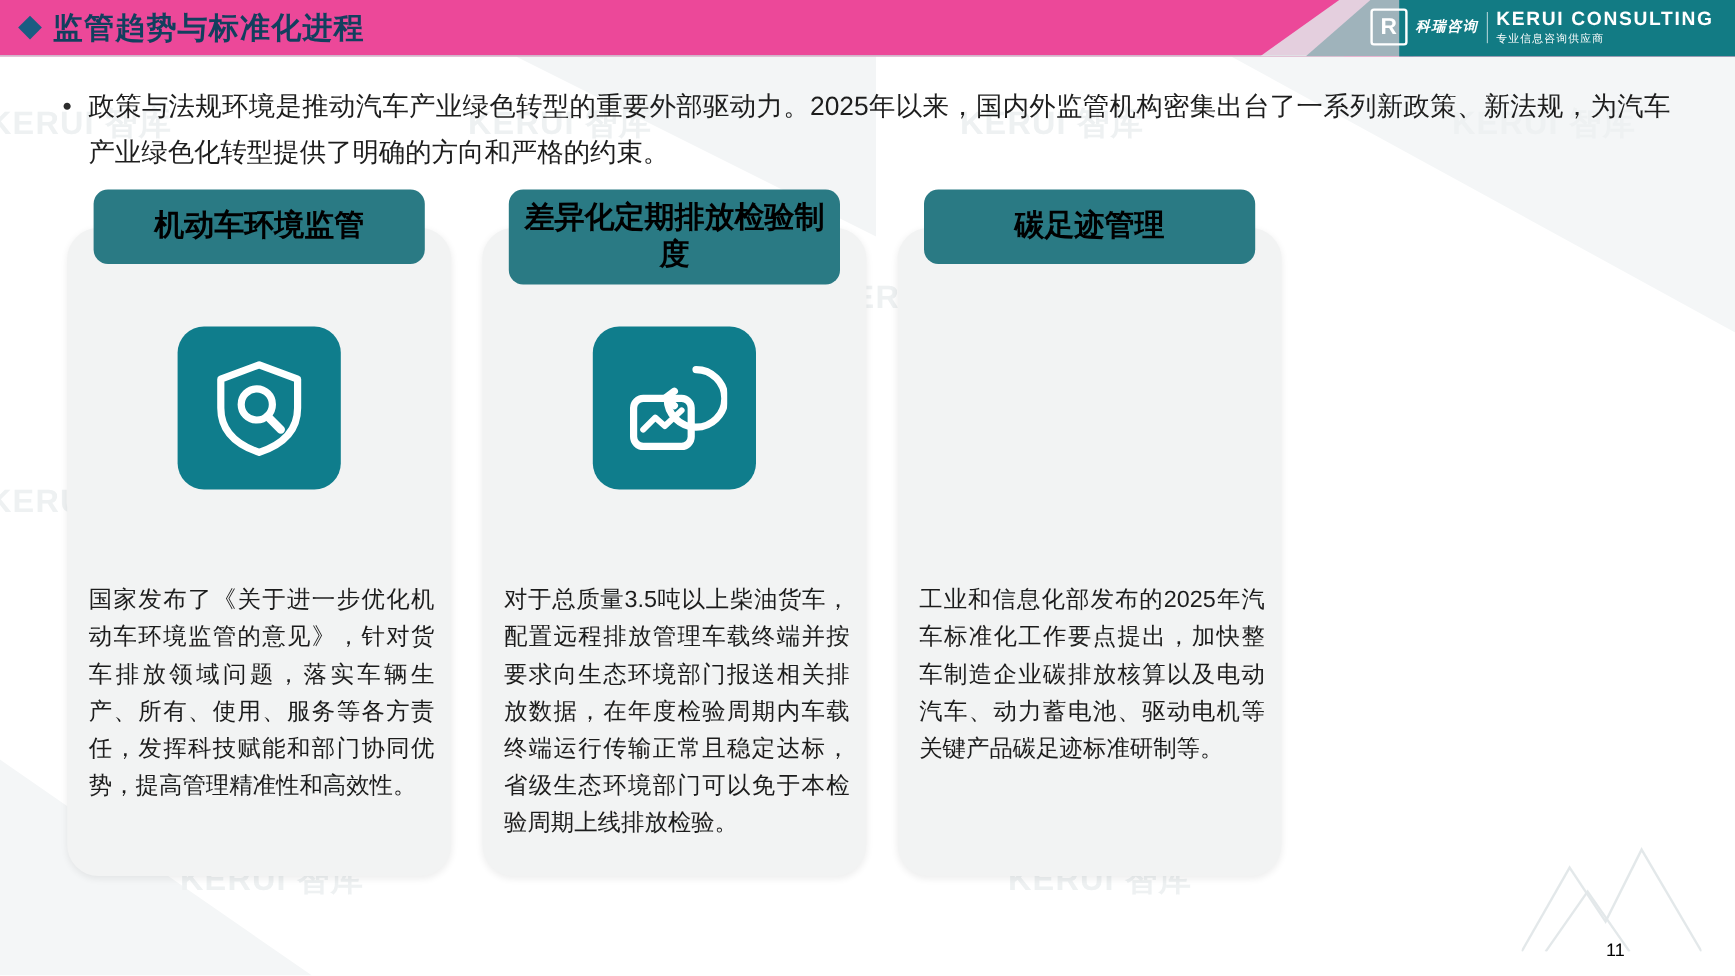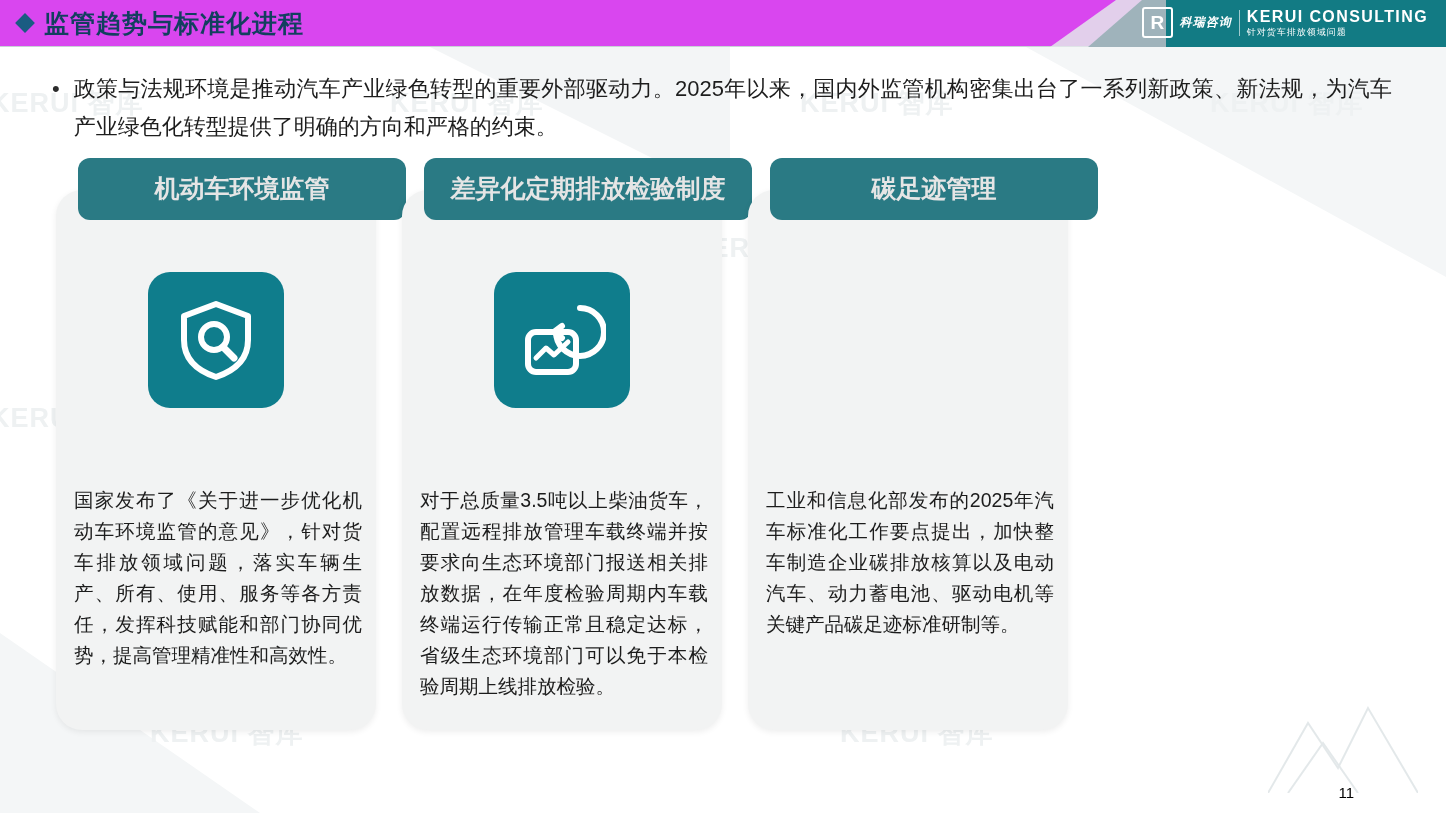--- a/index.html
+++ b/index.html
@@ -14,21 +14,21 @@
     overflow: hidden;
     position: relative;
   }
 
   
   .header {
     position: absolute;
     left: 0; top: 0;
     width: 1446px;
     height: 47px;
-    background: #d946ef;
+    background: #ec4899;
   }
   .header-band {
     position: absolute;
     right: 0; top: 0;
     width: 280px;
     height: 47px;
     background: #127b84;
   }
   .header-band-slant {
     position: absolute;
@@ -179,32 +179,32 @@
     position: relative;
     width: 320px;
     height: 540px;
     background: #f2f3f3;
     border-radius: 26px;
     box-shadow: 0 2px 6px rgba(0,0,0,.07);
   }
   .card-title {
     position: absolute;
     left: 22px; top: -32px;
-    width: 328px;
+    width: 276px;
     min-height: 62px;
     background: #2a7a84;
     border-radius: 12px;
-    color: #e5e5e5;
+    color: #000000;
     font-size: 25px;
     font-weight: bold;
     display: flex;
     align-items: center;
     justify-content: center;
     text-align: center;
-    padding: 8px 20px;
+    padding: 8px 8px;
     box-sizing: border-box;
     line-height: 1.25;
   }
   .card-icon {
     position: absolute;
     left: 50%;
     top: 82px;
     transform: translateX(-50%);
     width: 136px;
     height: 136px;
@@ -268,21 +268,21 @@
   <div class="header-band"></div>
   <div class="header-diamond"></div>
   <div class="header-title">监管趋势与标准化进程</div>
 
   <div class="logo">
     <div class="logo-mark">R</div>
     <div class="logo-cn">科瑞咨询</div>
     <div class="logo-sep"></div>
     <div class="logo-right">
       <div class="logo-en">KERUI CONSULTING</div>
-      <div class="logo-sub">针对货车排放领域问题</div>
+      <div class="logo-sub">专业信息咨询供应商</div>
     </div>
   </div>
 </div>
 
 <div class="bullet-row">
   <div class="bullet-dot">•</div>
   <div class="bullet-text">政策与法规环境是推动汽车产业绿色转型的重要外部驱动力。2025年以来，国内外监管机构密集出台了一系列新政策、新法规，为汽车产业绿色化转型提供了明确的方向和严格的约束。</div>
 </div>
 
 <div class="cards">

